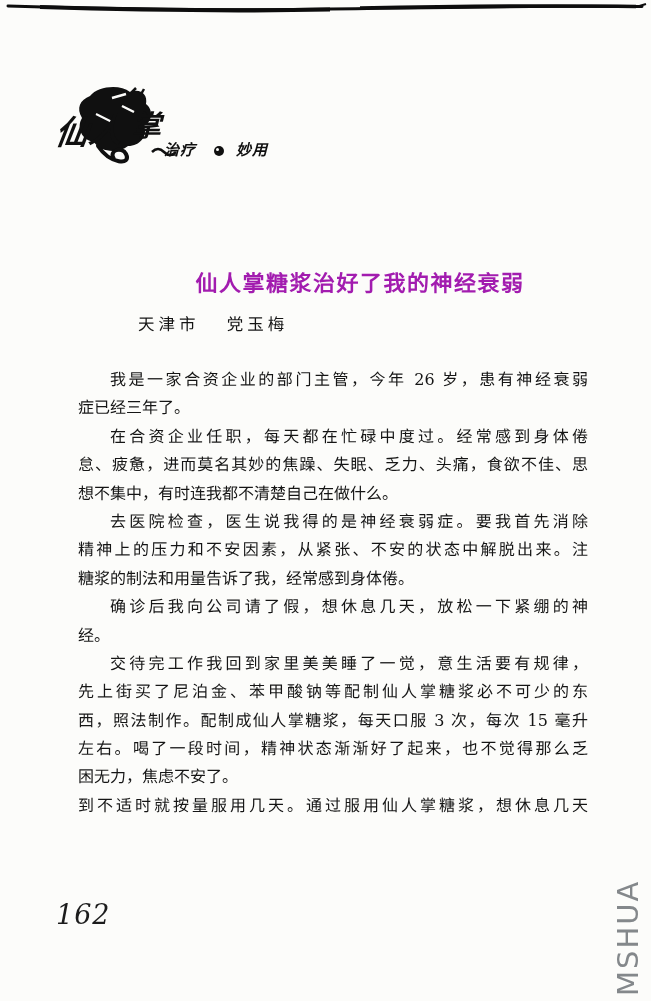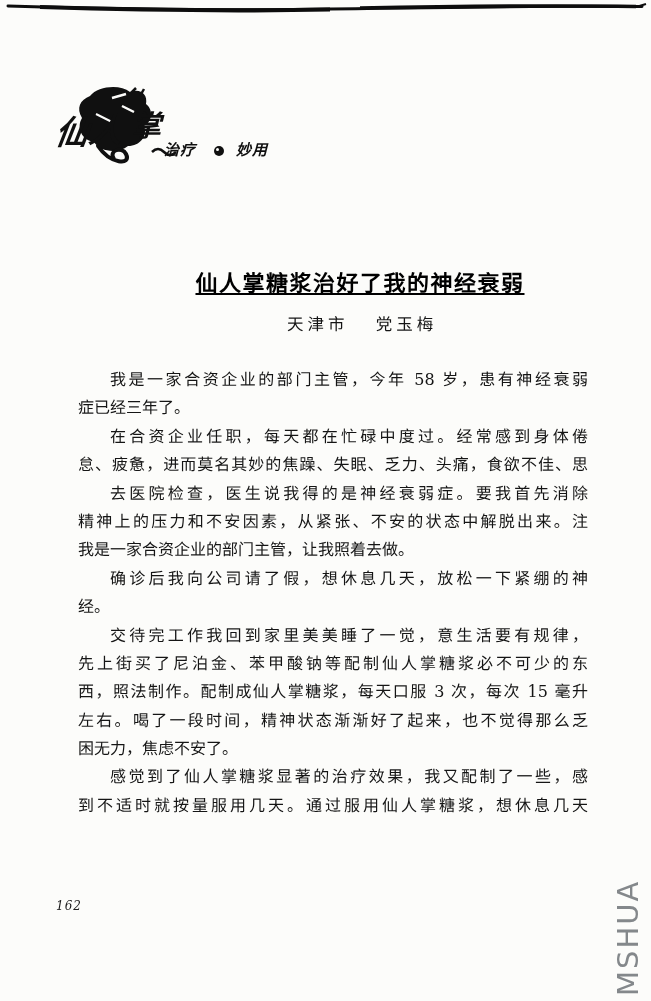--- a/index.html
+++ b/index.html
@@ -27,44 +27,44 @@
   .section-label{
     position:absolute;left:95px;top:209px;
     font-size:18px;font-weight:bold;letter-spacing:0.5px;color:#0f0f0f;
     font-family:"DejaVu Sans",sans-serif;
   }
   
   .title{
     position:absolute;left:78px;top:265px;width:508px;
     padding-left:56px;box-sizing:border-box;
     text-align:center;font-size:22px;font-weight:bold;letter-spacing:1.5px;
-    color:#000000;font-family:"DejaVu Sans",sans-serif;text-decoration:underline;
+    color:#a21caf;font-family:"DejaVu Sans",sans-serif;
   }
   
   .byline{
     position:absolute;left:78px;top:311px;width:508px;
     padding-left:60px;box-sizing:border-box;
-    text-align:center;font-size:16.5px;letter-spacing:4px;color:#141414;
+    font-size:16.5px;letter-spacing:4px;color:#141414;
   }
   .byline .author{margin-left:18px;}
   
   .body-text{
     position:absolute;left:78px;top:366px;width:510px;
     font-size:16px;color:#151515;
   }
   .body-text .line{line-height:28.4px;height:28.4px;white-space:nowrap;}
   .body-text .line.fill{
     white-space:normal;
     text-align:justify;text-align-last:justify;text-justify:inter-character;
   }
   .body-text .line.indent{text-indent:2em;}
   
   .page-number{
     position:absolute;left:56px;top:899px;
-    font-size:12px;font-style:italic;color:#1c1c1c;
+    font-size:27px;font-style:italic;color:#1c1c1c;
     letter-spacing:1px;
   }
   
   .watermark{
     position:absolute;left:566px;top:921px;width:120px;height:30px;
     transform:rotate(-90deg);transform-origin:50% 50%;
     font-family:"DejaVu Sans",sans-serif;
     font-size:29px;letter-spacing:2px;color:#84888b;
     white-space:nowrap;
   }
@@ -102,35 +102,35 @@
 
 
   <div class="title">仙人掌糖浆治好了我的神经衰弱</div>
 
   <div class="byline">
     <span class="location">天津市</span>
     <span class="author">党玉梅</span>
   </div>
 
   <div class="body-text">
-      <div class="line indent fill">我是一家合资企业的部门主管，今年 58 岁，患有神经衰弱</div>
+      <div class="line indent fill">我是一家合资企业的部门主管，今年 26 岁，患有神经衰弱</div>
       <div class="line">症已经三年了。</div>
       <div class="line indent fill">在合资企业任职，每天都在忙碌中度过。经常感到身体倦</div>
       <div class="line fill">怠、疲惫，进而莫名其妙的焦躁、失眠、乏力、头痛，食欲不佳、思</div>
+      <div class="line">想不集中，有时连我都不清楚自己在做什么。</div>
       <div class="line indent fill">去医院检查，医生说我得的是神经衰弱症。要我首先消除</div>
       <div class="line fill">精神上的压力和不安因素，从紧张、不安的状态中解脱出来。注</div>
-      <div class="line">我是一家合资企业的部门主管，让我照着去做。</div>
+      <div class="line">糖浆的制法和用量告诉了我，经常感到身体倦。</div>
       <div class="line indent fill">确诊后我向公司请了假，想休息几天，放松一下紧绷的神</div>
       <div class="line">经。</div>
       <div class="line indent fill">交待完工作我回到家里美美睡了一觉，意生活要有规律，</div>
       <div class="line fill">先上街买了尼泊金、苯甲酸钠等配制仙人掌糖浆必不可少的东</div>
       <div class="line fill">西，照法制作。配制成仙人掌糖浆，每天口服 3 次，每次 15 毫升</div>
       <div class="line fill">左右。喝了一段时间，精神状态渐渐好了起来，也不觉得那么乏</div>
       <div class="line">困无力，焦虑不安了。</div>
-      <div class="line indent fill">感觉到了仙人掌糖浆显著的治疗效果，我又配制了一些，感</div>
       <div class="line fill">到不适时就按量服用几天。通过服用仙人掌糖浆，想休息几天</div>
     </div>
 
   <div class="page-number">162</div>
 
   <div class="watermark">MSHUA</div>
 
 </div>
 
 </body></html>

